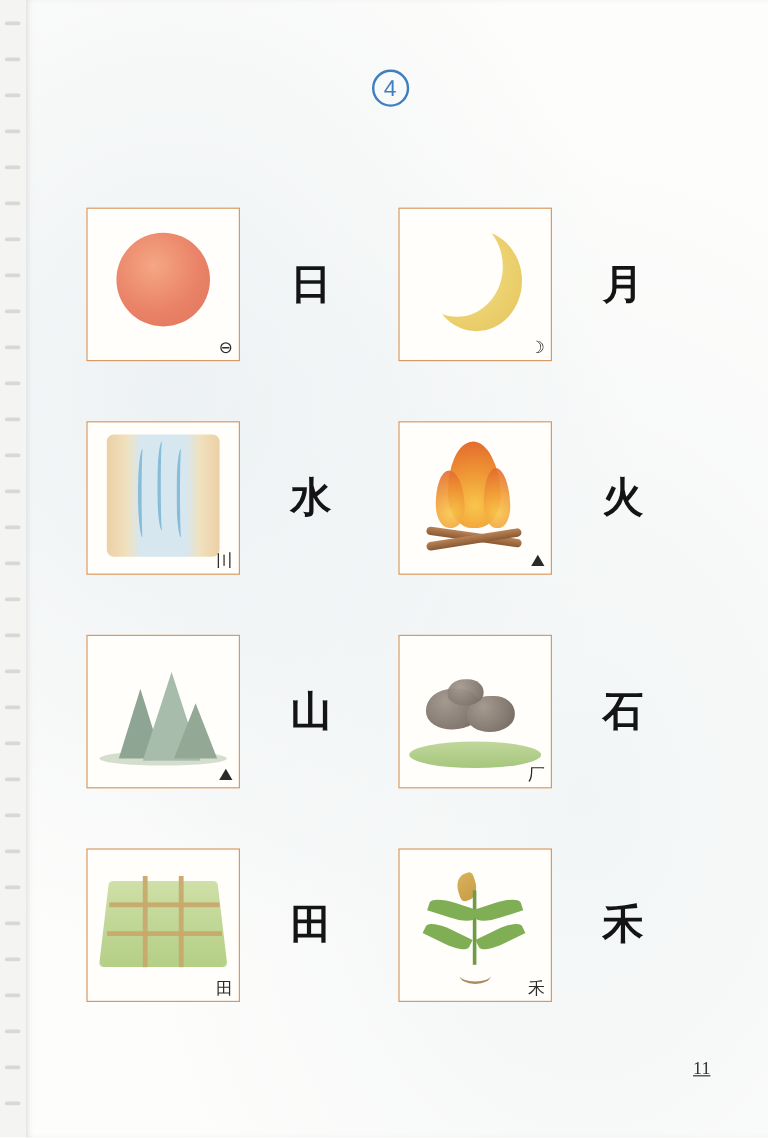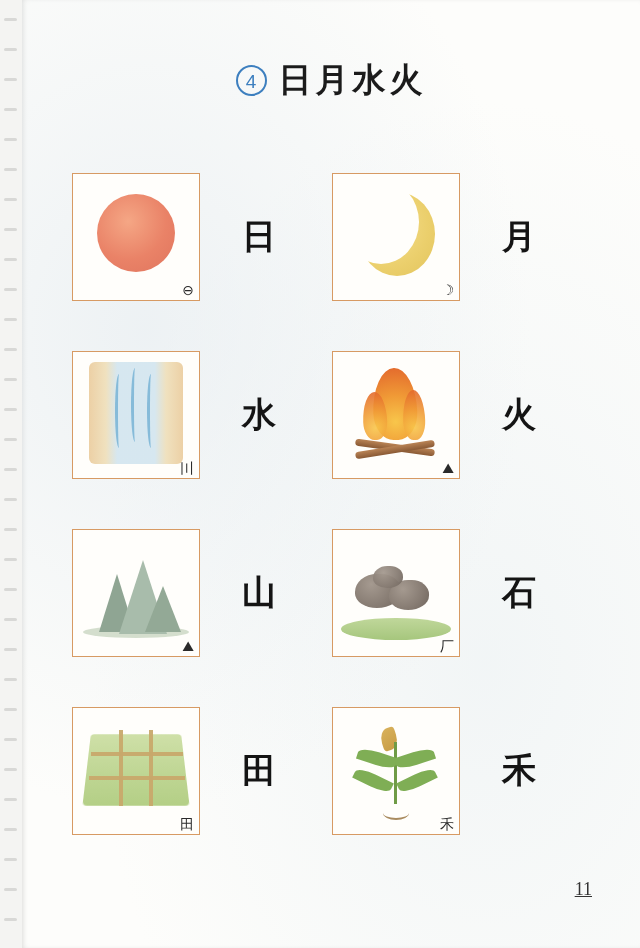--- a/index.html
+++ b/index.html
@@ -111,21 +111,21 @@
   .char {
     margin-left: 42px;
     font-size: 34px;
     color: #141414;
     font-family: "DejaVu Sans", sans-serif;
     font-weight: 600;
   }
   .page-num {
     position: absolute;
     right: 48px; bottom: 48px;
-    font-size: 18px;
+    font-size: 15px;
     color: #333;
     font-family: "Liberation Serif", serif;
     text-decoration: underline;
   }
   
   .art { position: absolute; left: 0; top: 0; width: 126px; height: 126px; }
 
   
   .sun {
     position: absolute;
@@ -285,21 +285,20 @@
     <div class="hole" style="top:858px"></div>
     <div class="hole" style="top:888px"></div>
     <div class="hole" style="top:918px"></div>
   </div>
 
   <div class="page-sheet">
     <div class="paper-tint"></div>
 
     <div class="title-row">
       <div class="lesson-num">4</div>
-      <div class="title-text">日月水火</div>
     </div>
 
     <div class="grid">
 
       <div class="row">
         <div class="cell">
           <div class="pic-frame">
             <div class="art">
               <div class="sun"></div>
             </div>

